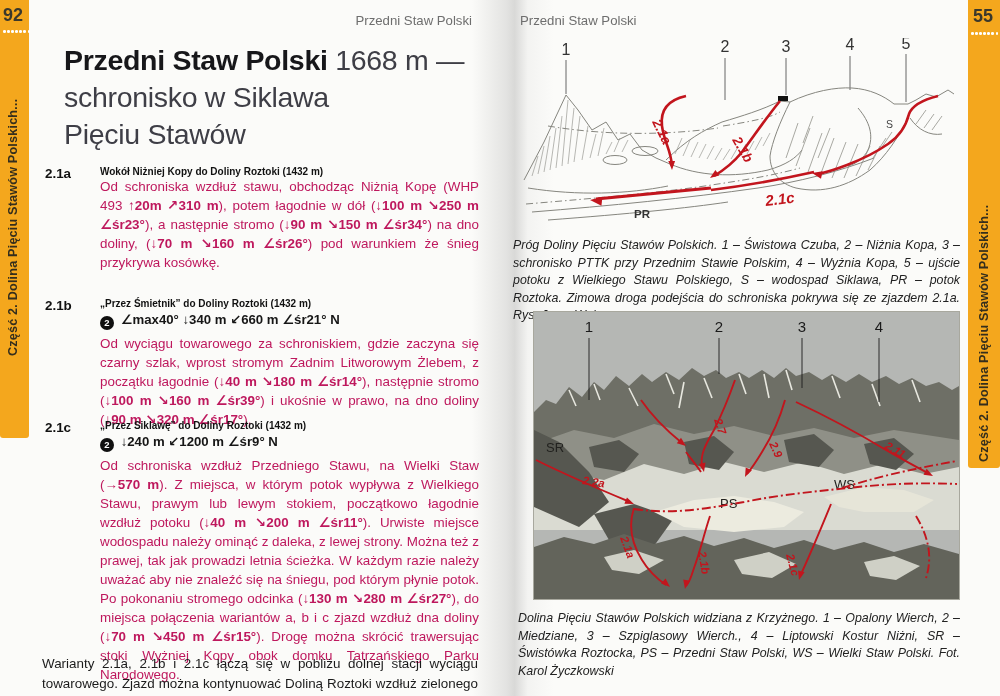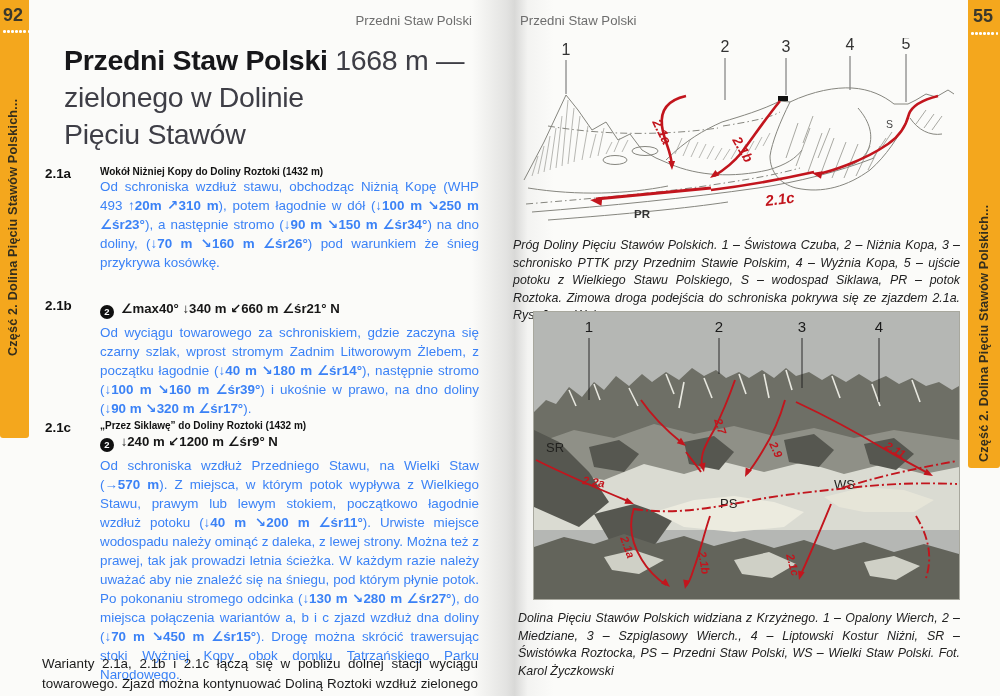--- a/index.html
+++ b/index.html
@@ -26,21 +26,21 @@
   .title b{color:#17171a;font-weight:700;}
   
   .section{position:absolute;left:45px;width:434px;}
   .sec-label{position:absolute;left:0;top:0;font-weight:bold;font-size:13.4px;color:#111;}
   .sec-content{margin-left:55px;}
   .sec-head{font-weight:bold;font-size:10px;color:#111;}
   .sec-stats{font-size:13.2px;font-weight:600;color:#161616;margin-top:3px;margin-bottom:4px;}
   .badge{display:inline-block;width:14px;height:14px;border-radius:50%;background:#101010;color:#fff;
          font-size:9.5px;line-height:14px;text-align:center;font-weight:bold;vertical-align:-2px;margin-right:3px;}
   .plus{font-weight:bold;}
-  .sec-body{font-size:13.4px;line-height:19px;text-align:justify;color:#3b82f6;}
+  .sec-body{font-size:13.4px;line-height:19px;text-align:justify;color:#be185d;}
   .sec-body .bseg{font-weight:700;}
   .footerpara{position:absolute;left:42px;top:654px;width:436px;font-size:13.4px;line-height:19.5px;text-align:justify;}
   
   .caption{position:absolute;font-style:italic;font-size:12.4px;line-height:17.5px;color:#222;text-align:justify;}
   .photo-frame{position:absolute;left:533px;top:311px;width:425px;height:287px;border:1px solid #a8a89e;background:#b5b7b4;}
   svg text{font-family:"Liberation Sans","DejaVu Sans",sans-serif;}
   .rl{fill:#C2151D;font-weight:bold;font-style:italic;}
 </style>
 </head>
 <body>
@@ -69,34 +69,35 @@
     <i></i>
     <i></i>
     <i></i>
     <i></i>
   </div>
 <div class="vtext" style="left:977px;top:462px;">Część 2. Dolina Pięciu Stawów Polskich...</div>
 
 <div class="runhead" style="left:200px;top:13px;width:272px;text-align:right;">Przedni Staw Polski</div>
 
 <div class="title"><b>Przedni Staw Polski</b><span> 1668 m —</span><br>
-<span>zielonego w Dolinie</span><br>
+<span>schronisko w Siklawa</span><br>
 <span>Pięciu Stawów</span></div>
 
 <div class="section" style="top:166px;">
   <div class="sec-label">2.1a</div>
   <div class="sec-content">
     <div class="sec-head">Wokół Niżniej Kopy do Doliny Roztoki (1432 m)</div>
     <div class="sec-body"><span>Od schroniska wzdłuż stawu, obchodząc Niżnią Kopę (WHP 493 </span><span class="bseg">↑20m ↗310 m</span><span>), potem łagodnie w dół (</span><span class="bseg">↓100 m ↘250 m ∠śr23°</span><span>), a następnie stromo (</span><span class="bseg">↓90 m ↘150 m ∠śr34°</span><span>) na dno doliny, (</span><span class="bseg">↓70 m ↘160 m ∠śr26°</span><span>) pod warunkiem że śnieg przykrywa kosówkę.</span></div>
   </div>
 </div>
 
 <div class="section" style="top:298px;">
   <div class="sec-label">2.1b</div>
   <div class="sec-content">
+    <div class="sec-head">„Przez Śmietnik” do Doliny Roztoki (1432 m)</div>
     <div class="sec-stats"><span class="plus"></span><span class="badge">2</span><span> ∠max40° ↓340 m ↙660 m ∠śr21° N</span></div>
     <div class="sec-body"><span>Od wyciągu towarowego za schroniskiem, gdzie zaczyna się czarny szlak, wprost stromym Zadnim Litworowym Żlebem, z początku łagodnie (</span><span class="bseg">↓40 m ↘180 m ∠śr14°</span><span>), następnie stromo (</span><span class="bseg">↓100 m ↘160 m ∠śr39°</span><span>) i ukośnie w prawo, na dno doliny (</span><span class="bseg">↓90 m ↘320 m ∠śr17°</span><span>).</span></div>
   </div>
 </div>
 
 <div class="section" style="top:420px;">
   <div class="sec-label">2.1c</div>
   <div class="sec-content">
     <div class="sec-head">„Przez Siklawę” do Doliny Roztoki (1432 m)</div>
     <div class="sec-stats"><span class="plus"></span><span class="badge">2</span><span> ↓240 m ↙1200 m ∠śr9° N</span></div>

